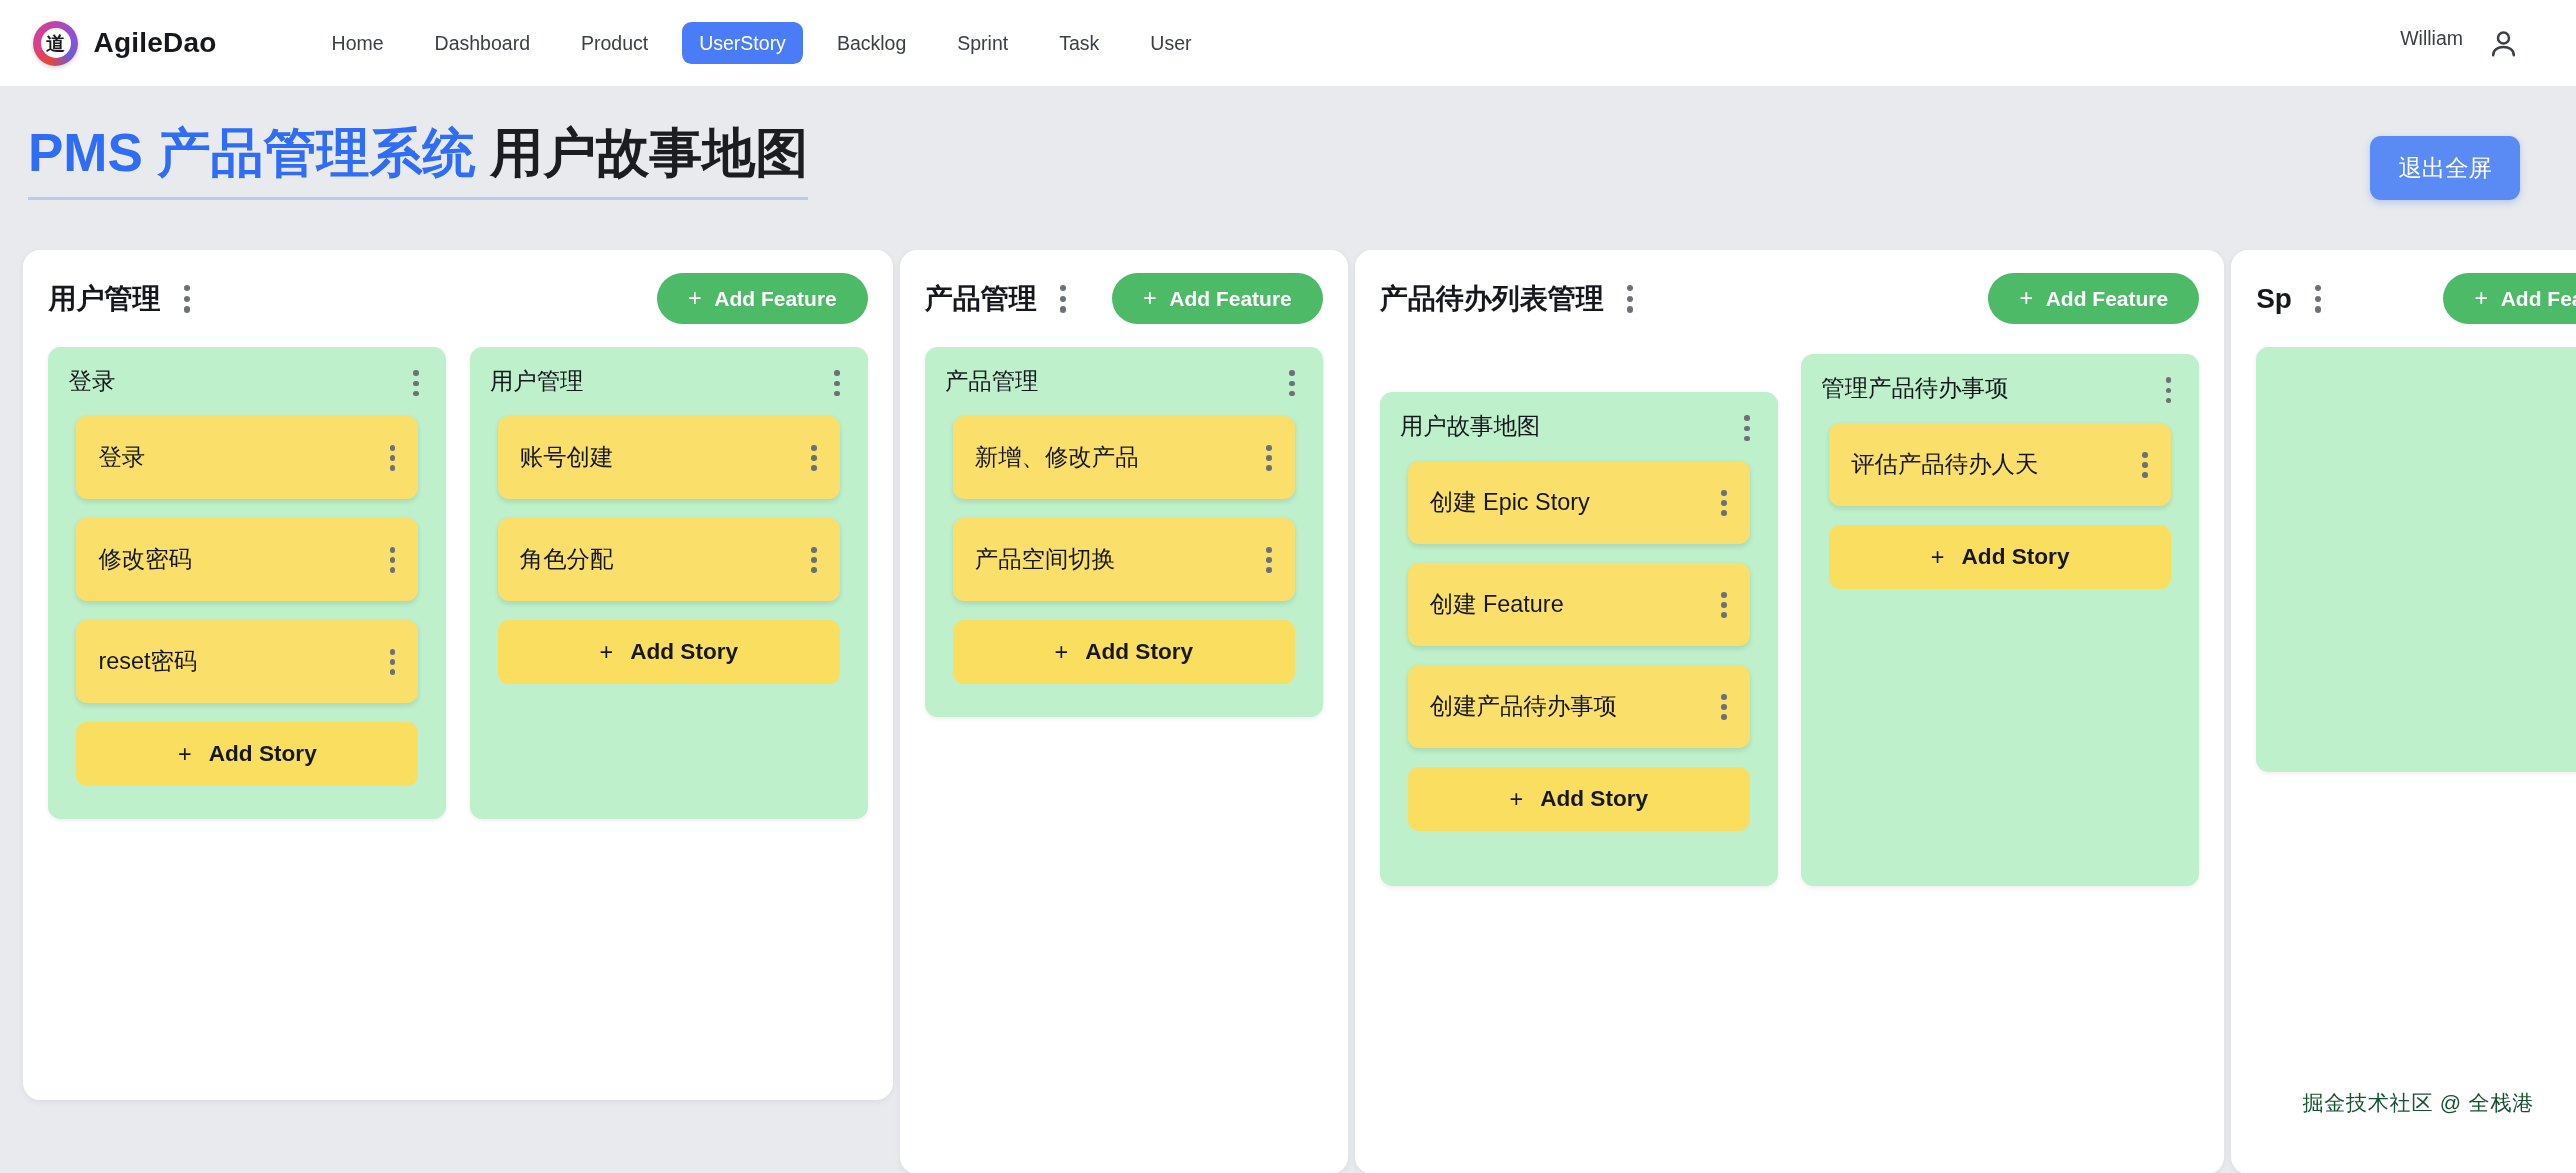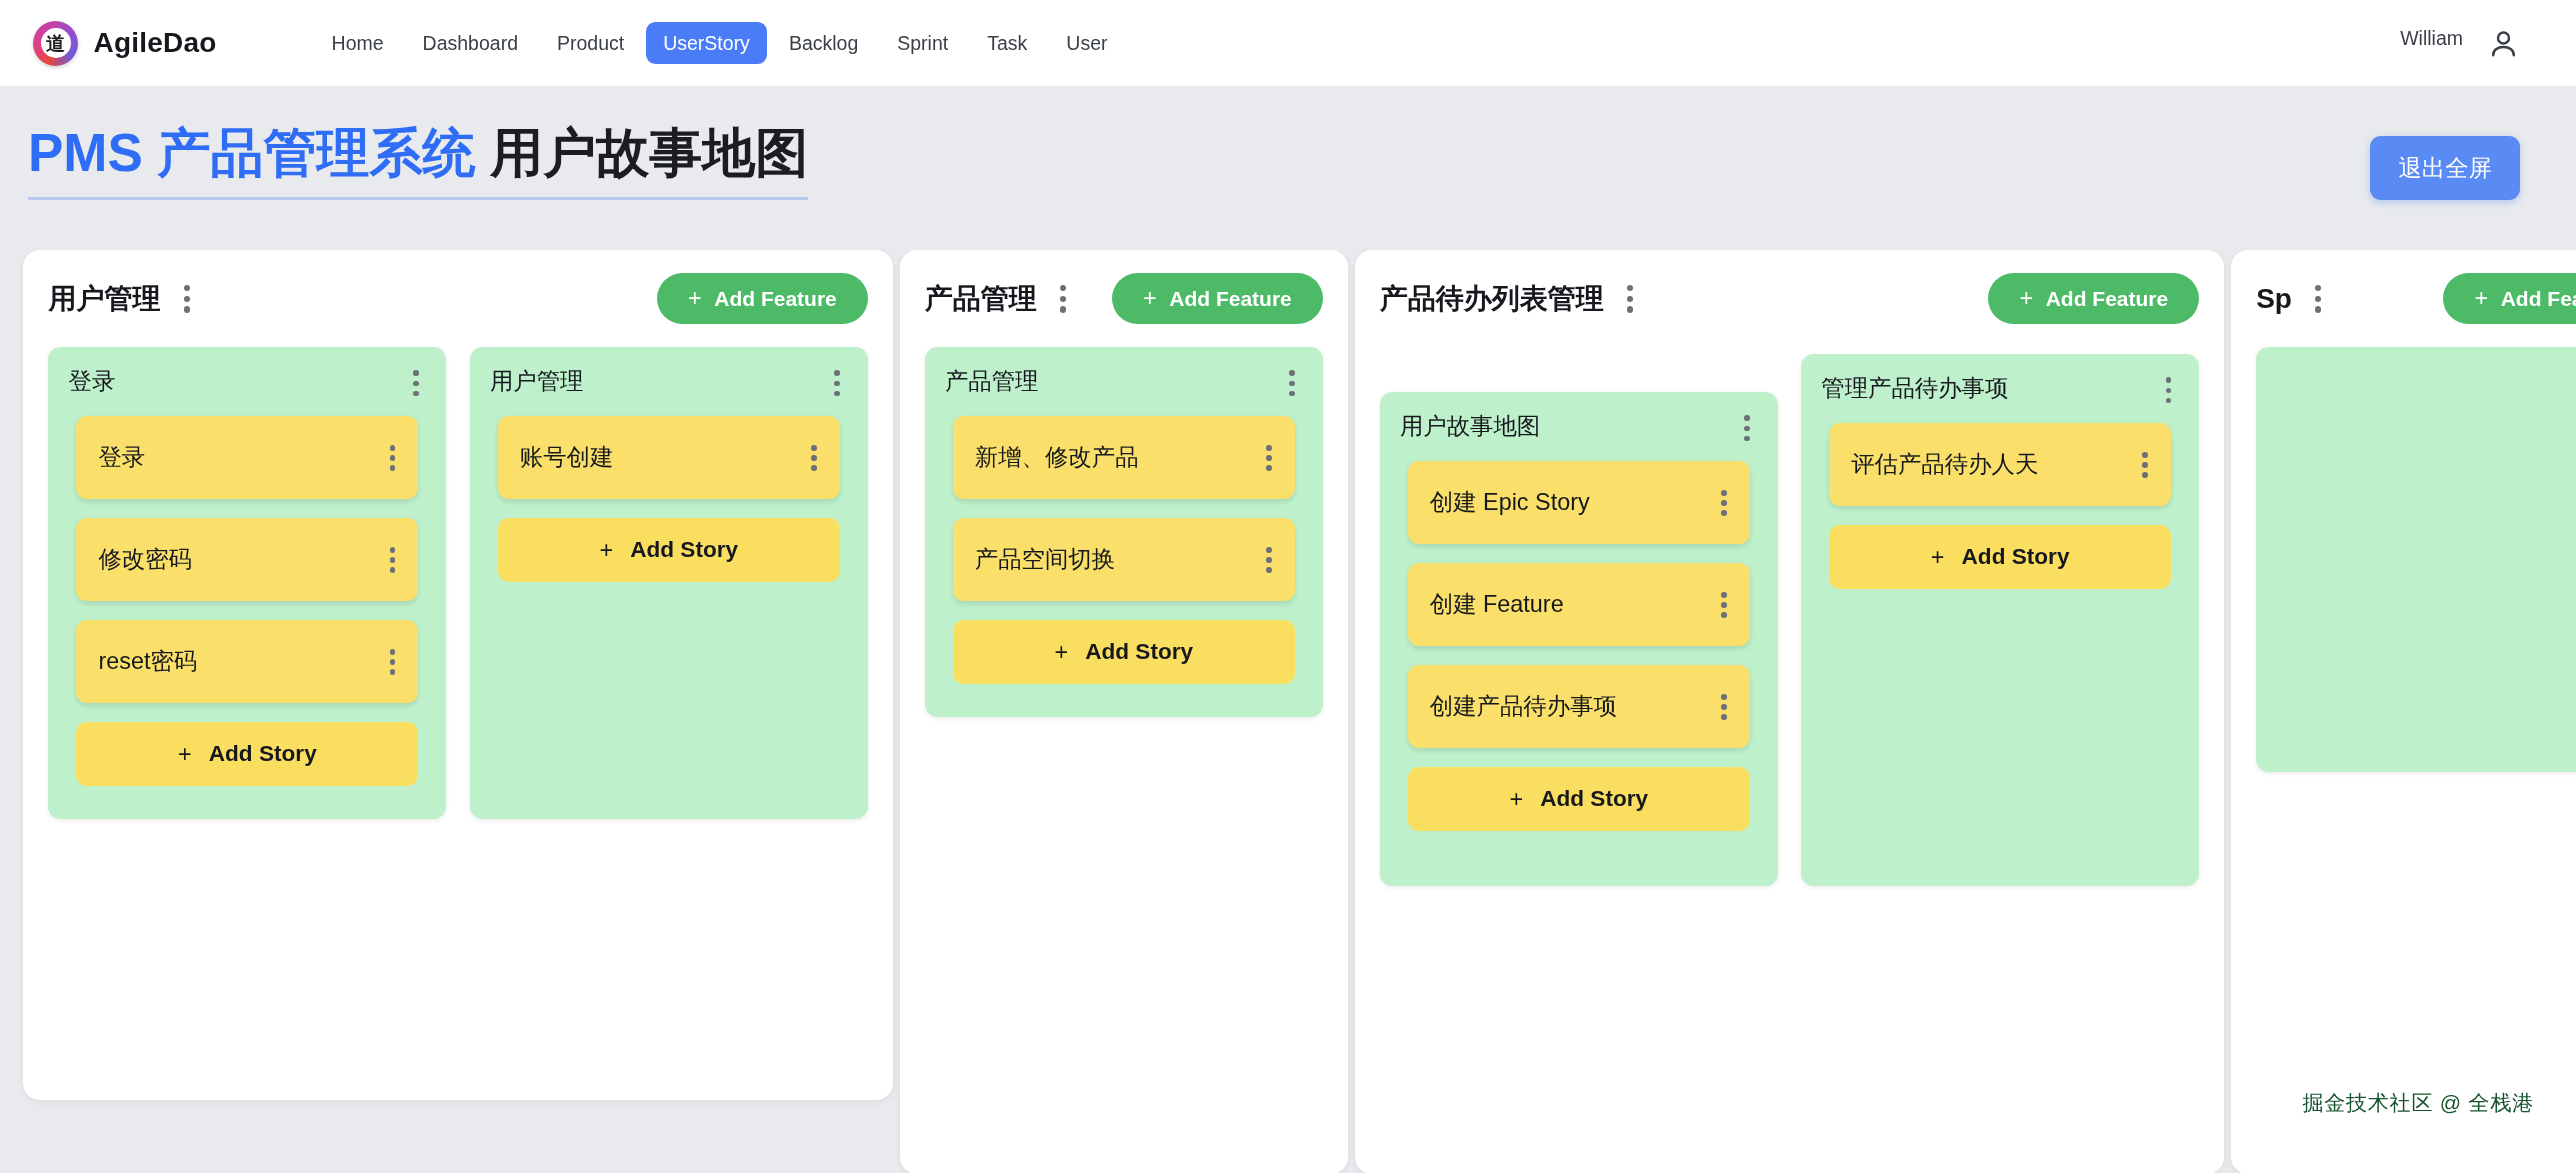--- a/index.html
+++ b/index.html
@@ -27,21 +27,21 @@
     box-shadow: 0 1.6px 4.7px rgba(0,0,0,.18);
   }
   .logo-inner {
     width: 30px; height: 30px; border-radius: 50%;
     background: #fff;
     display: flex; align-items: center; justify-content: center;
     font-size: 19px; font-weight: 700; color: #1b1d21; line-height: 1;
   }
   .brand-name { font-size: 28px; font-weight: 700; color: #16181d; letter-spacing: 0.2px; }
 
-  .nav-links { display: flex; align-items: flex-start; gap: 5px; margin-left: 98px; }
+  .nav-links { display: flex; align-items: flex-start; gap: 17px; margin-left: 98px; }
   .nav-link {
     font-size: 19.5px; color: #3b4048; padding: 9.4px 17px;
     border-radius: 9.4px; white-space: nowrap; cursor: pointer;
   }
   .nav-link.active { background: #4a7cf7; color: #fff; font-weight: 400; }
 
   .nav-right { margin-left: auto; display: flex; gap: 24px; }
   .user-name { font-size: 19.5px; color: #3b4048; }
   .user-icon { width: 33px; height: 33px; color: #3b4048; }
 
@@ -260,20 +260,28 @@
         </div>
         <div class="stories">
           <div class="story">
             <span class="story-title">账号创建</span>
             <span class="kebab">
                 <i></i>
                 <i></i>
                 <i></i>
               </span>
           </div>
+          <div class="story">
+            <span class="story-title">角色分配</span>
+            <span class="kebab">
+                <i></i>
+                <i></i>
+                <i></i>
+              </span>
+          </div>
           <button class="btn-add-story">
             <span class="plus">+</span>
             <span>Add Story</span>
           </button>
         </div>
       </div>
 
     </div>
   </div>
 

